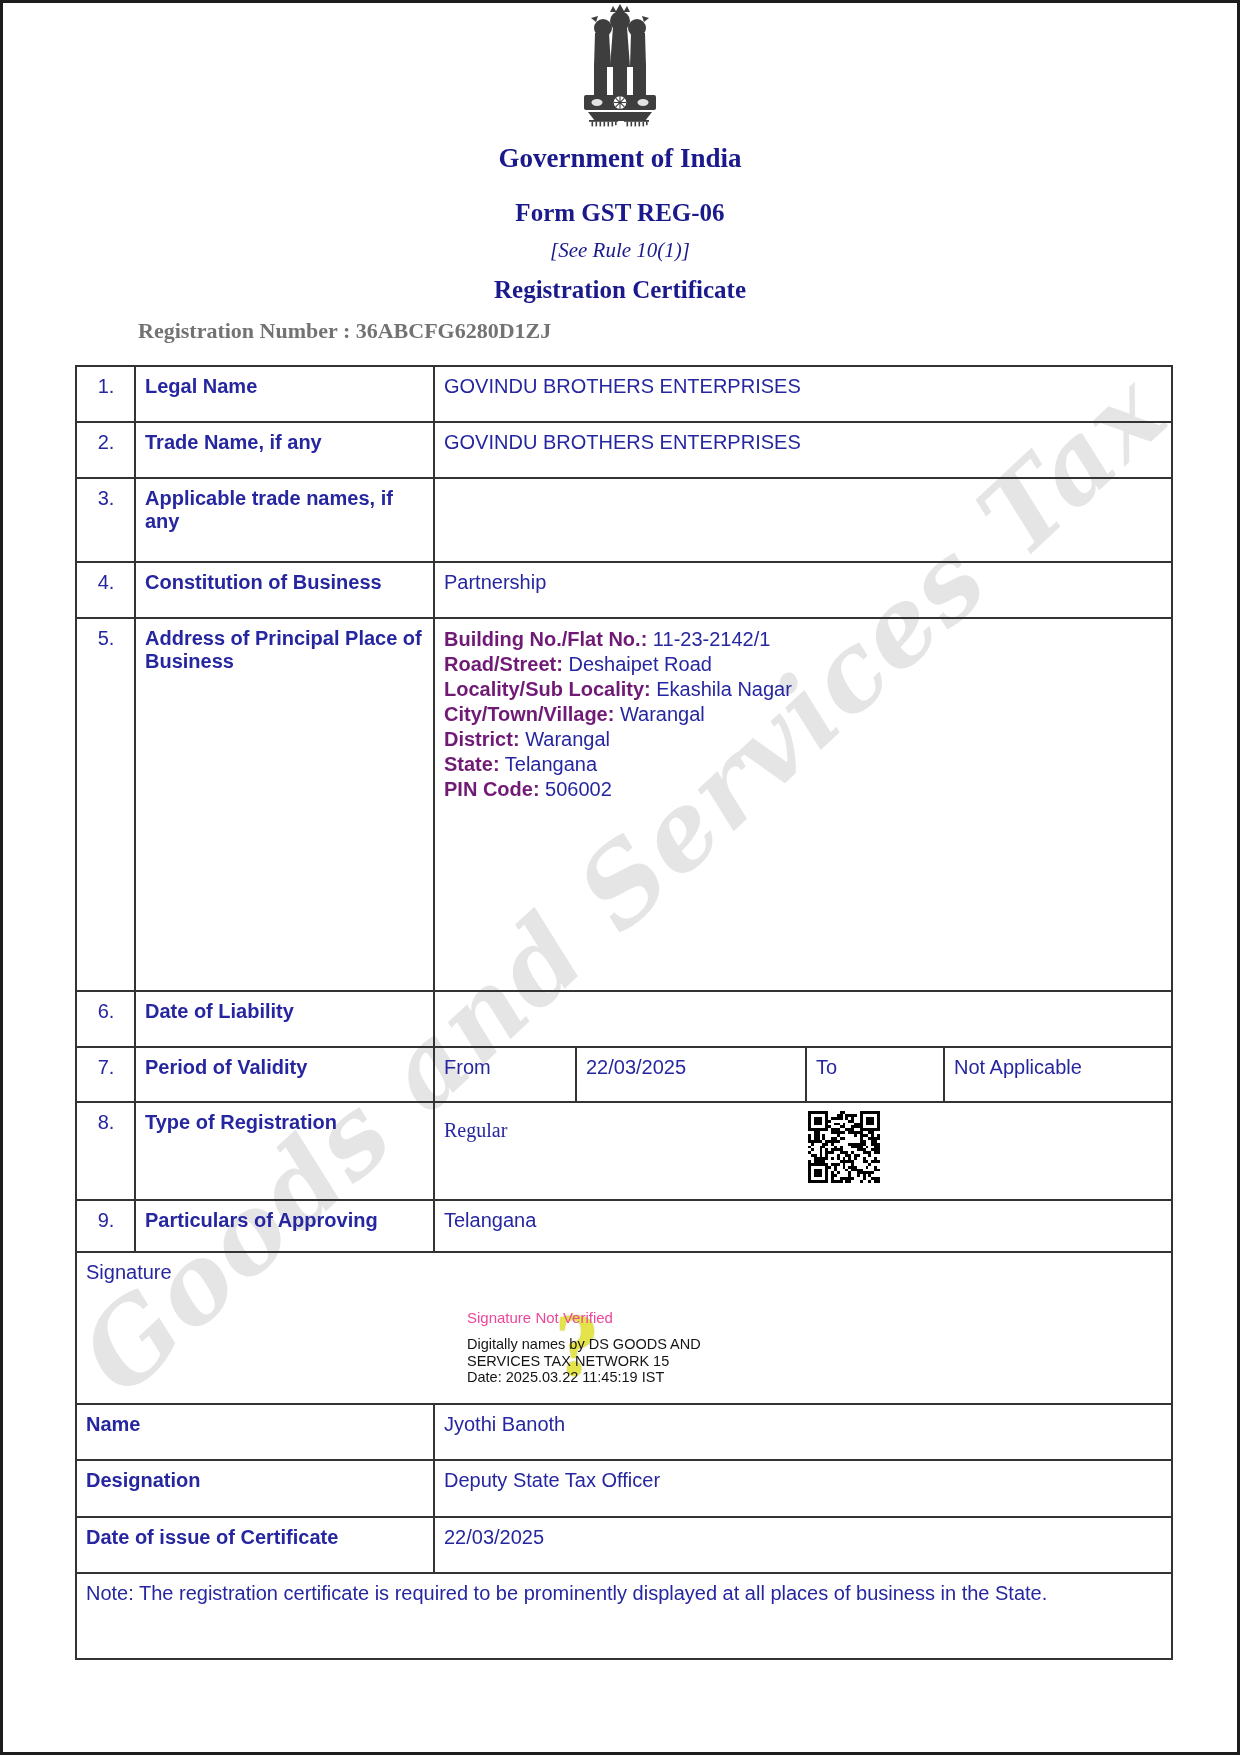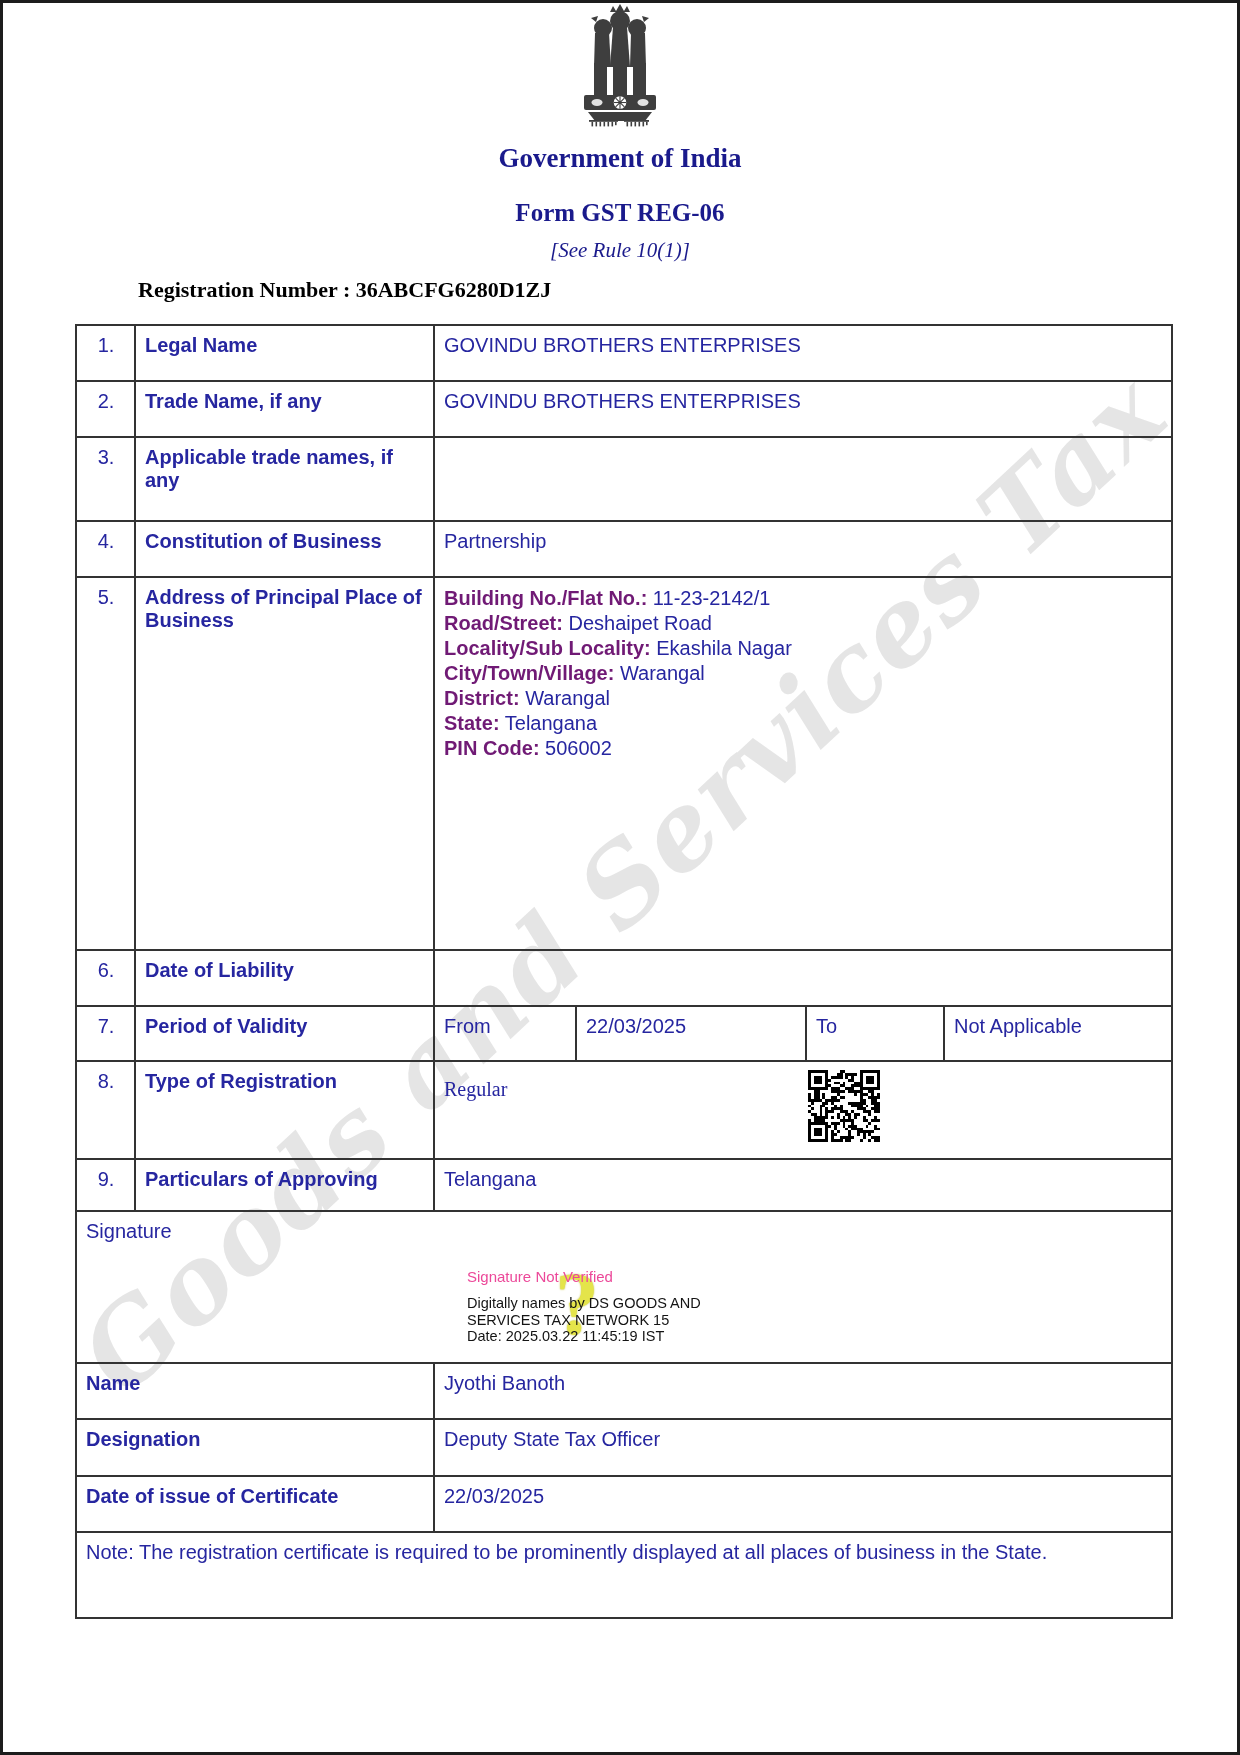--- a/index.html
+++ b/index.html
@@ -24,21 +24,21 @@
   .content{position:relative;z-index:1;}
   
   .hdr{ text-align:center; }
   .emblem-wrap{line-height:0;}
   .h-serif{font-family:"Liberation Serif", serif;color:#1a1a8c;font-weight:bold;}
   .gov{font-size:27px;margin-top:16px;}
   .formno{font-size:25px;margin-top:25px;}
   .rule{font-family:"Liberation Serif", serif;color:#1a1a8c;font-style:italic;font-weight:normal;font-size:21px;margin-top:11px;}
   .certtitle{font-size:25px;margin-top:13px;}
   .regnum{
-    font-family:"Liberation Serif", serif;color:#000000;font-weight:bold;
+    font-family:"Liberation Serif", serif;color:#737373;font-weight:bold;
     font-size:22px;text-align:left;margin:14px 0 0 135px;
   }
   
   table.cert{
     margin:21px 0 0 72px;
     width:1096px;table-layout:fixed;
     border-collapse:collapse;
     background:transparent;
   }
   table.cert td{
@@ -128,20 +128,21 @@
             <rect x="64.5" y="118.8" width="1.6" height="4.6"></rect>
             <rect x="68.5" y="118.8" width="1.6" height="4.6"></rect>
             <rect x="72" y="118.8" width="1.6" height="3.4"></rect>
           </g>
         </svg>
       </div>
 
       <div class="h-serif gov">Government of India</div>
       <div class="h-serif formno">Form GST REG-06</div>
       <div class="rule">[See Rule 10(1)]</div>
+      <div class="h-serif certtitle">Registration Certificate</div>
     </div>
 
     <div class="regnum">
       <span>Registration Number :</span>
       <span>36ABCFG6280D1ZJ</span>
     </div>
 
     <table class="cert">
       <colgroup>
         <col style="width:59px">

